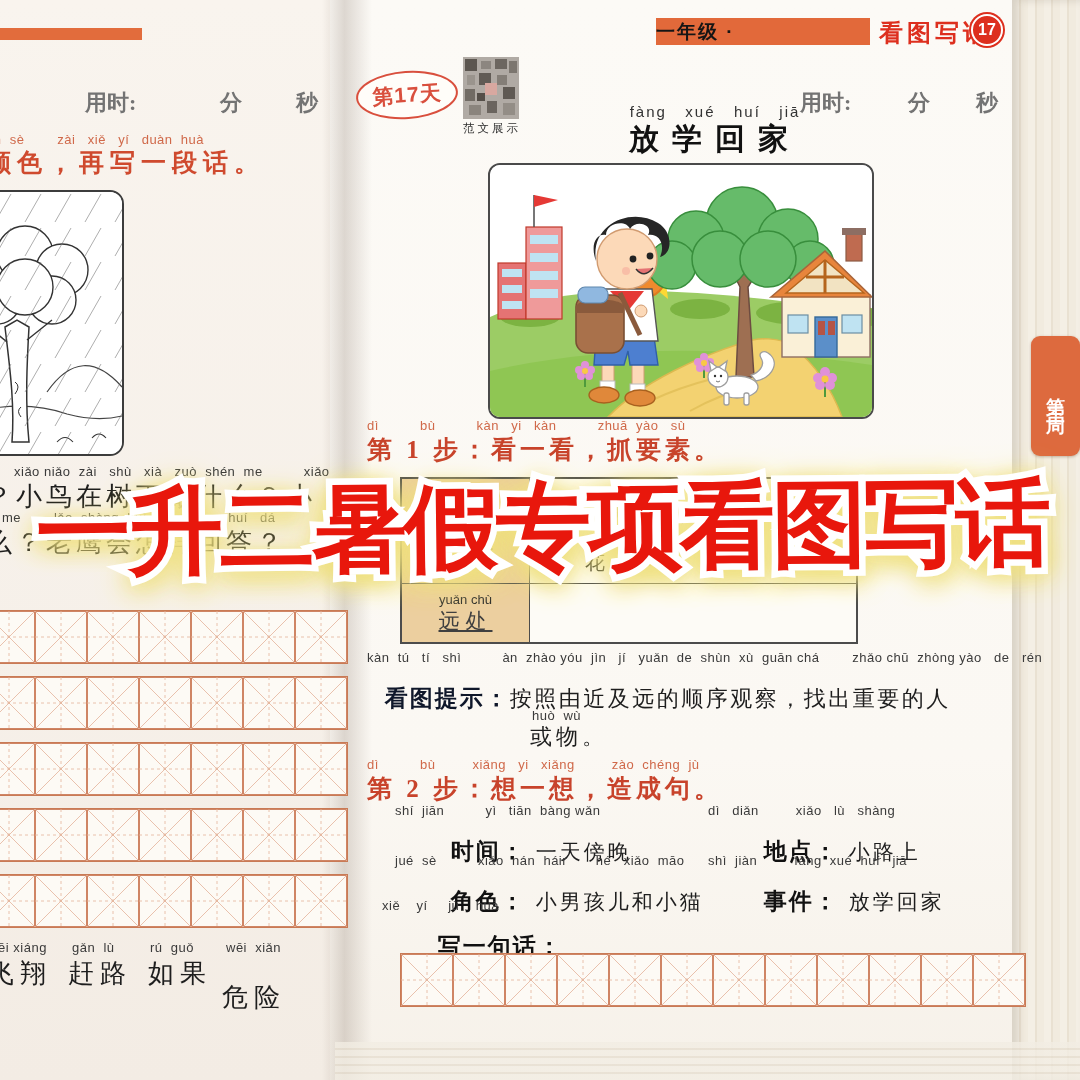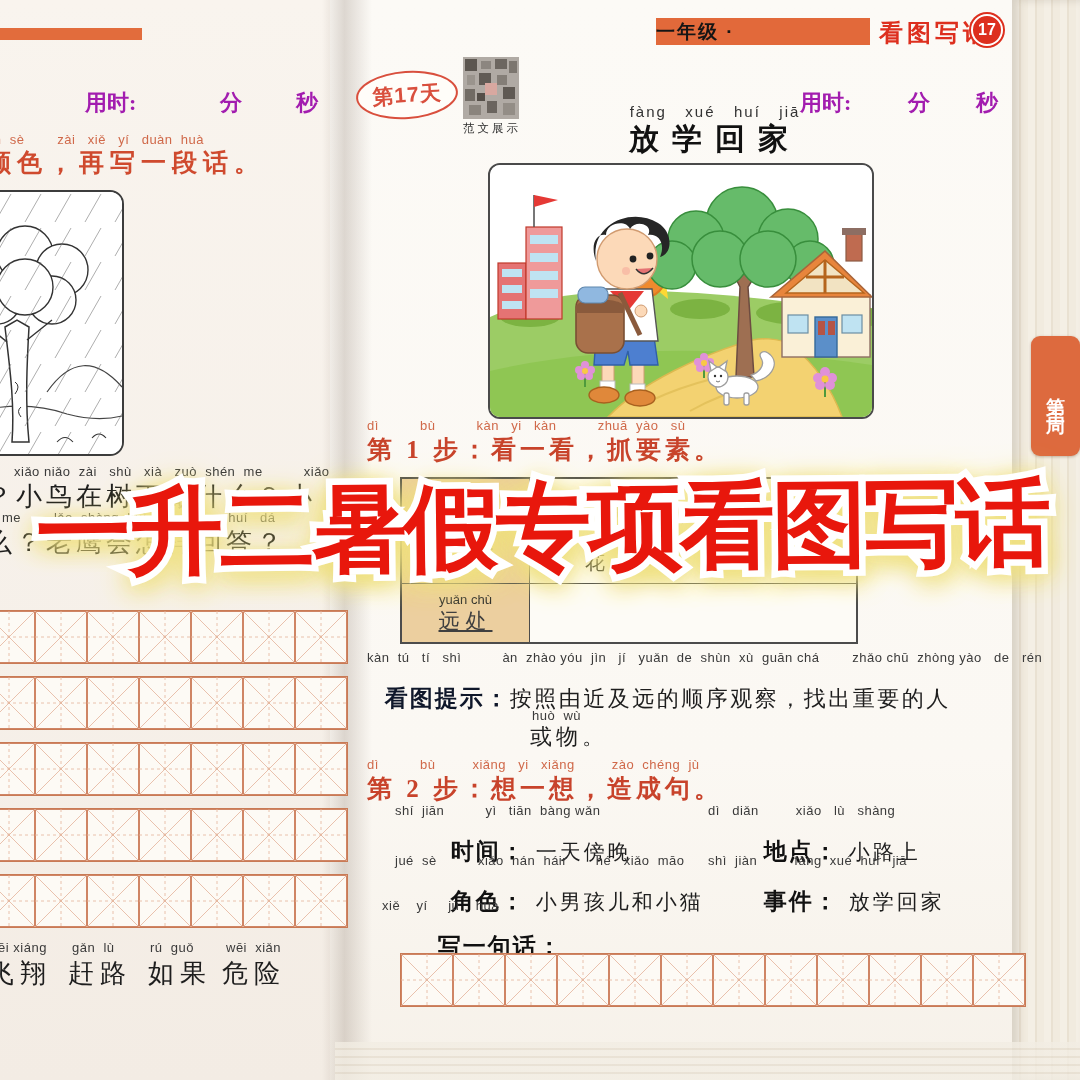--- a/index.html
+++ b/index.html
@@ -14,21 +14,21 @@
     background:linear-gradient(180deg,#fcfaf6 0%,#fbf8f3 70%,#f6f1e9 100%);}
   .spine{position:absolute;left:322px;top:0;width:50px;height:1080px;
     background:linear-gradient(90deg,rgba(0,0,0,0) 0%,rgba(110,90,75,0.22) 45%,rgba(255,255,255,0) 100%);}
   .edge-right{position:absolute;left:1012px;top:0;width:68px;height:1080px;
     background:repeating-linear-gradient(90deg,#f4efe5 0 7px,#e9e1d2 7px 9px,#f1ebdf 9px 16px);
     box-shadow:inset 6px 0 8px rgba(90,70,50,.18);}
   .edge-bottom{position:absolute;left:335px;top:1042px;width:745px;height:38px;
     background:repeating-linear-gradient(180deg,#f2ede3 0 6px,#e6ded0 6px 8px);opacity:.8;}
   .lp-topbar{position:absolute;left:0;top:28px;width:142px;height:12px;background:#e26c3c;}
 
-  .t22{font-size:22px;color:#a21caf;font-family:"Liberation Serif",serif;font-weight:700;}
+  .t22{font-size:22px;color:#737373;font-family:"Liberation Serif",serif;font-weight:700;}
   .pinyin{position:absolute;white-space:pre;font-size:13px;color:#3a3a3a;letter-spacing:.5px;}
   .pinyin.red{color:#d0694a;}
   .cnline{position:absolute;white-space:pre;font-family:"Liberation Serif",serif;color:#1e1e1e;}
 
   
   .hbar{position:absolute;left:656px;top:18px;width:214px;height:27px;background:#e2693a;
     display:flex;align-items:center;justify-content:flex-start;padding-right:10px;box-sizing:border-box;}
   .hbar span{font-size:19px;font-weight:700;color:#151515;letter-spacing:2px;}
   .hseries{position:absolute;left:879px;top:17px;font-size:24px;font-weight:900;color:#dd2f1e;letter-spacing:4px;}
   .hnum{position:absolute;left:971px;top:14px;width:32px;height:32px;border-radius:50%;background:#dd2f1e;
@@ -409,21 +409,21 @@
     </svg>
     </div>
 
   <div class="pinyin" style="left:-6px;top:940px;">fēi xiáng</div>
   <div class="cnline" style="left:-12px;top:956px;font-size:26px;letter-spacing:6px;">飞翔</div>
   <div class="pinyin" style="left:72px;top:940px;">gǎn  lù</div>
   <div class="cnline" style="left:68px;top:956px;font-size:26px;letter-spacing:6px;">赶路</div>
   <div class="pinyin" style="left:150px;top:940px;">rú  guǒ</div>
   <div class="cnline" style="left:148px;top:956px;font-size:26px;letter-spacing:6px;">如果</div>
   <div class="pinyin" style="left:226px;top:940px;">wēi  xiǎn</div>
-  <div class="cnline" style="left:222px;top:956px;font-size:26px;letter-spacing:6px;">危险</div>
+  <div class="cnline" style="left:222px;top:980px;font-size:26px;letter-spacing:6px;">危险</div>
 
   <div class="day-badge">第17天</div>
 
   <svg style="position:absolute;left:463px;top:57px;" width="56" height="62">
     <rect x="0" y="0" width="56" height="62" fill="#b0aaa4"></rect>
     <g>
       <rect x="2" y="2" width="12" height="12" fill="#5c5650"></rect>
         <rect x="18" y="4" width="10" height="8" fill="#8c8680"></rect>
       <rect x="32" y="2" width="12" height="10" fill="#6c6660"></rect>
         <rect x="46" y="4" width="8" height="12" fill="#7c766f"></rect>

